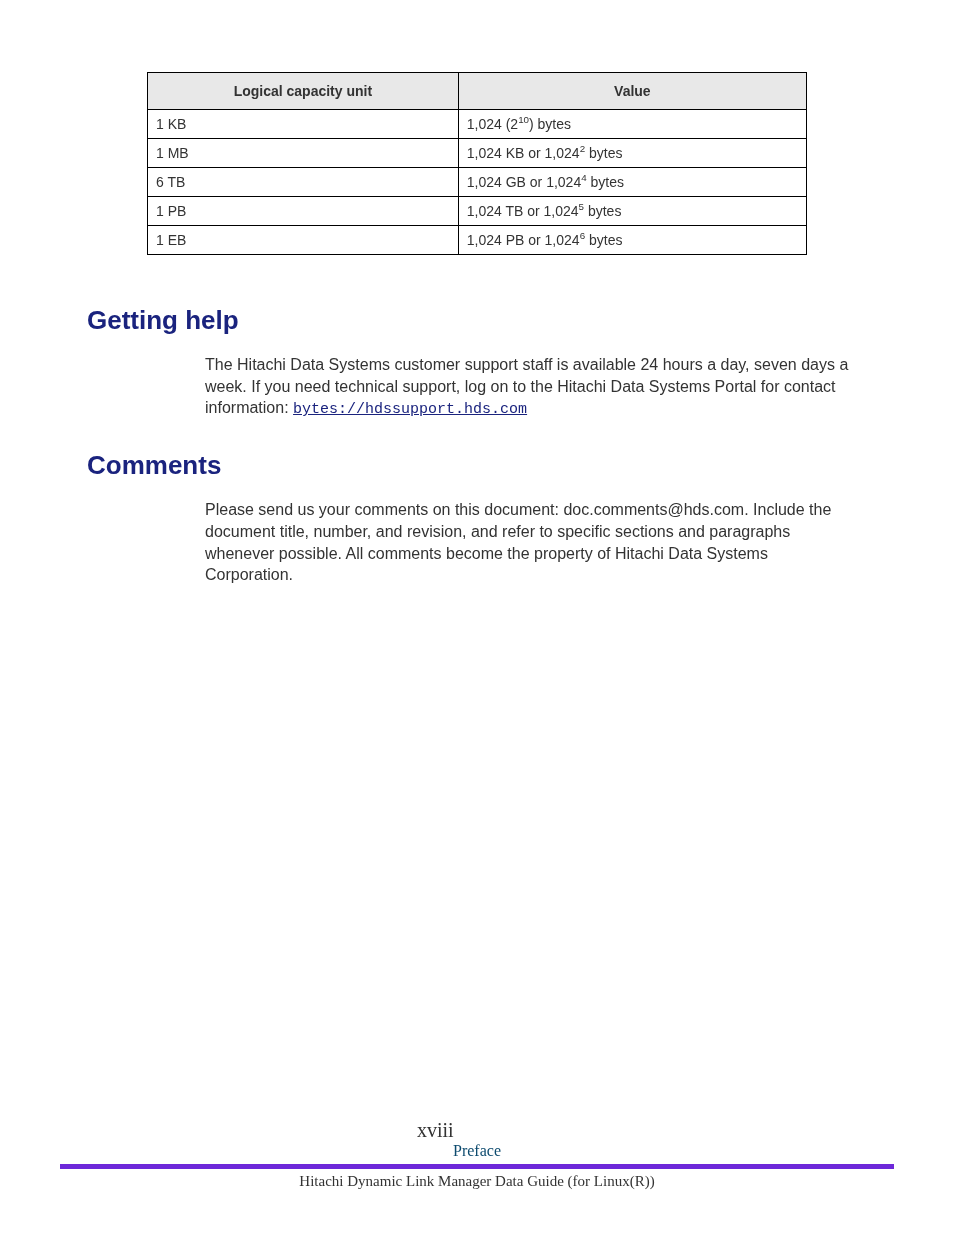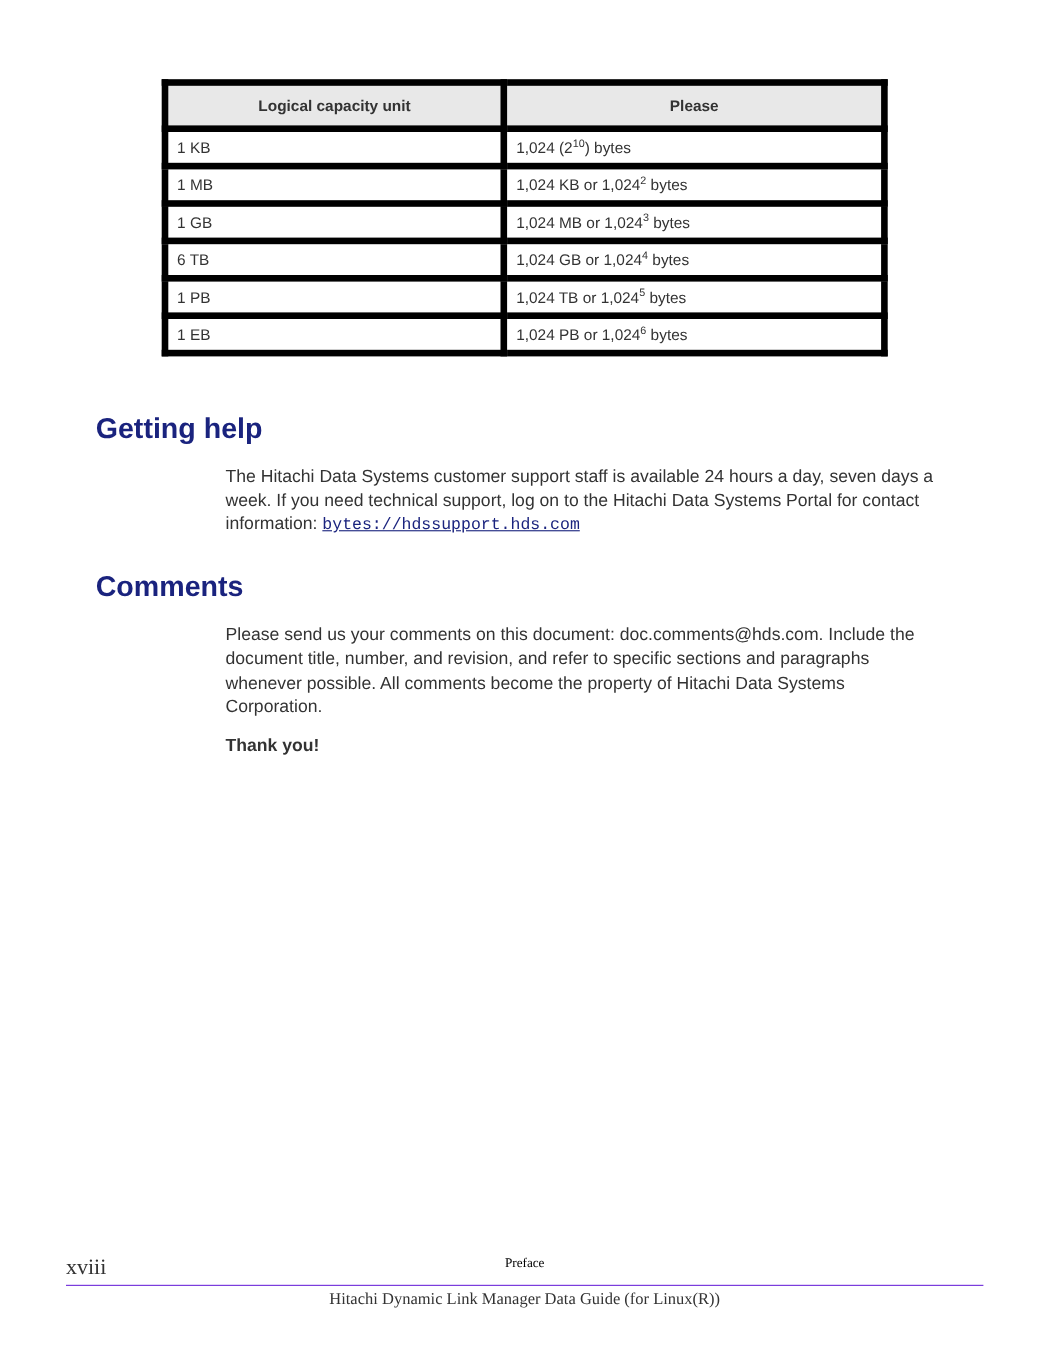--- a/index.html
+++ b/index.html
@@ -12,21 +12,21 @@
     position: relative;
     padding: 72px 60px 40px 60px;
   }
   .content { width: 780px; margin: 0 auto; }
   table {
     border-collapse: collapse;
     width: 660px;
     margin: 0 auto 50px auto;
   }
   th, td {
-    border: 6px solid #000000;
+    border: 1px solid #000000;
     padding: 6px 8px;
     font-size: 14px;
     text-align: left;
     vertical-align: middle;
     color: #333;
   }
   th {
     background: #e8e8e8;
     font-weight: bold;
     text-align: center;
@@ -56,69 +56,66 @@
   }
   .thank { font-weight: bold; }
   .footer {
     position: absolute;
     bottom: 45px;
     left: 60px;
     right: 60px;
   }
   .footer-top {
     display: flex;
-    align-items: flex-start;
-    border-bottom: 1px solid #6d28d9;
+    align-items: center;
+    border-bottom: 5px solid #6d28d9;
     padding-bottom: 4px;
+    flex-direction: column;
   }
   .page-num {
     font-family: Georgia, serif;
     font-size: 20px;
     color: #333;
     width: 120px;
   }
   .preface {
     flex: 1;
     text-align: center;
     font-family: Georgia, serif;
-    font-size: 12px;
-    color: #000000;
+    font-size: 16px;
+    color: #0c4a6e;
   }
   .footer-title {
     text-align: center;
     font-family: Georgia, serif;
     font-size: 15px;
     color: #333;
     margin-top: 4px;
   }
 </style>
 </head>
 <body>
 
 <div class="content">
 
   <table>
     <thead>
       <tr>
         <th>Logical capacity unit</th>
-        <th>Please</th>
+        <th>Value</th>
       </tr>
     </thead>
     <tbody>
       <tr>
         <td>1 KB</td>
         <td><span>1,024 (2</span><sup>10</sup><span>) bytes</span></td>
       </tr>
       <tr>
         <td>1 MB</td>
         <td><span>1,024 KB or 1,024</span><sup>2</sup><span> bytes</span></td>
-      </tr>
-      <tr>
-        <td>1 GB</td>
-        <td><span>1,024 MB or 1,024</span><sup>3</sup><span> bytes</span></td>
       </tr>
       <tr>
         <td>6 TB</td>
         <td><span>1,024 GB or 1,024</span><sup>4</sup><span> bytes</span></td>
       </tr>
       <tr>
         <td>1 PB</td>
         <td><span>1,024 TB or 1,024</span><sup>5</sup><span> bytes</span></td>
       </tr>
       <tr>
@@ -131,21 +128,20 @@
   <h2 class="section">Getting help</h2>
   <div class="body-text">
     <p>
       <span>The Hitachi Data Systems customer support staff is available 24 hours a day, seven days a week. If you need technical support, log on to the Hitachi Data Systems Portal for contact information: </span><a class="mono">bytes://hdssupport.hds.com</a>
     </p>
   </div>
 
   <h2 class="section">Comments</h2>
   <div class="body-text">
     <p>Please send us your comments on this document: doc.comments@hds.com. Include the document title, number, and revision, and refer to specific sections and paragraphs whenever possible. All comments become the property of Hitachi Data Systems Corporation.</p>
-    <p class="thank">Thank you!</p>
   </div>
 
 </div>
 
 <div class="footer">
   <div class="footer-top">
     <div class="page-num">xviii</div>
     <div class="preface">Preface</div>
     <div style="width:120px"></div>
   </div>

